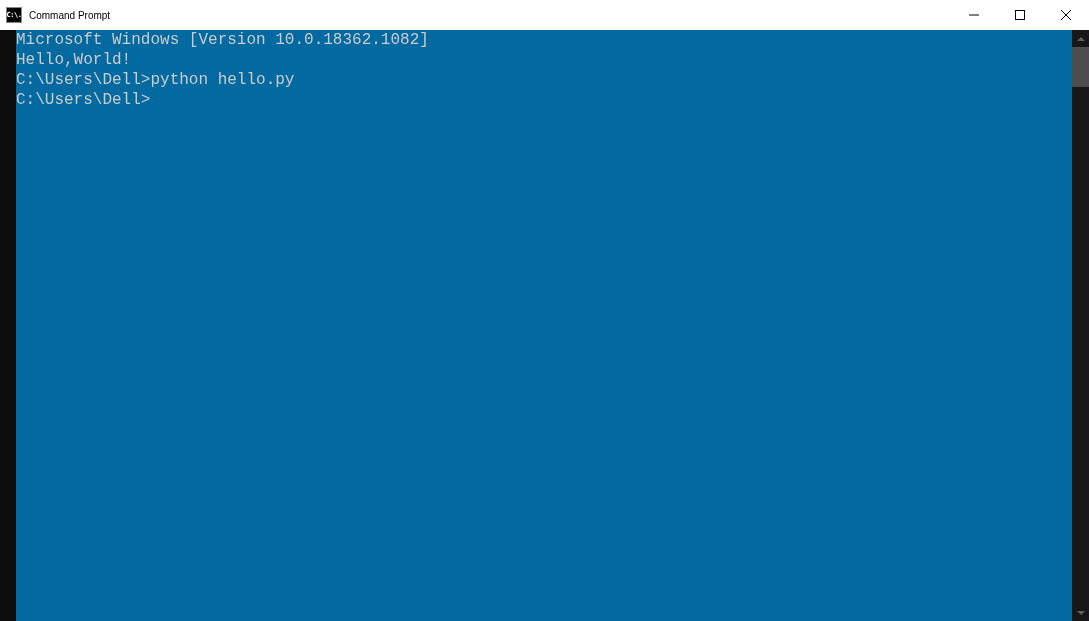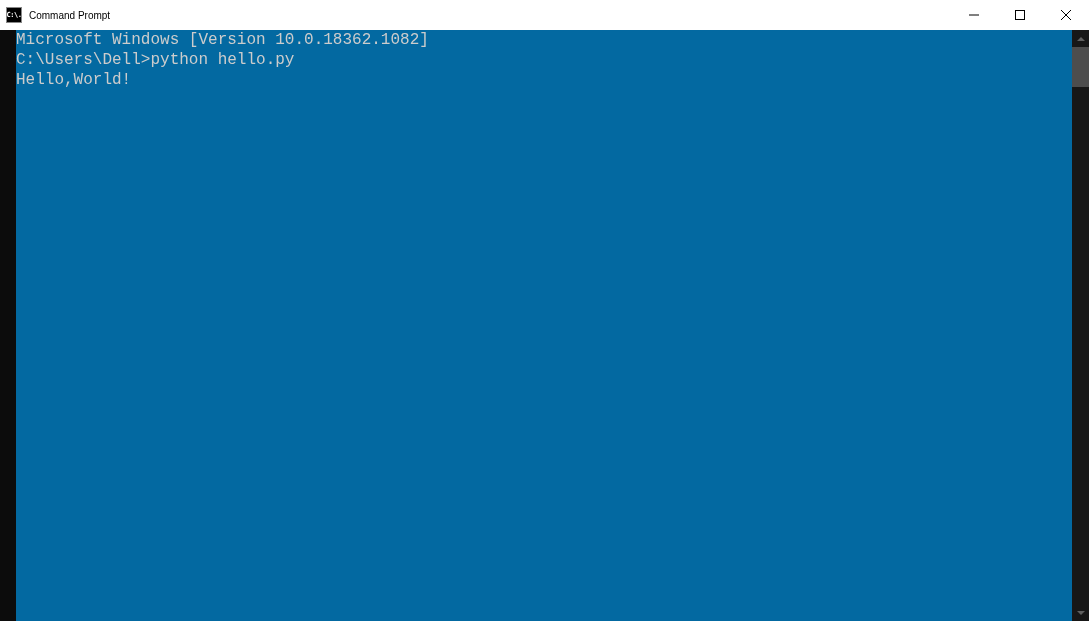--- a/index.html
+++ b/index.html
@@ -149,21 +149,21 @@
     <button class="win-btn close">
       <svg viewBox="0 0 10 10">
         <line x1="0" y1="0" x2="10" y2="10" stroke="#000" stroke-width="1"></line>
         <line x1="10" y1="0" x2="0" y2="10" stroke="#000" stroke-width="1"></line>
       </svg>
     </button>
   </div>
 </div>
 
 <div class="terminal-area">
-  <div class="terminal-content"><span class="line">Microsoft Windows [Version 10.0.18362.1082]</span><span class="line"></span><span class="line">C:\Users\Dell&gt;python hello.py</span><span class="line">Hello,World!</span><span class="line"></span></div>
+  <div class="terminal-content"><span class="line">Microsoft Windows [Version 10.0.18362.1082]</span><span class="line"></span><span class="line">Hello,World!</span><span class="line">C:\Users\Dell&gt;python hello.py</span><span class="line"></span><span class="line">C:\Users\Dell&gt;</span></div>
 
   <div class="scrollbar">
     <div class="scroll-up">
       <div class="scroll-arrow"></div>
     </div>
     <div class="scroll-thumb"></div>
     <div class="scroll-down">
       <div class="scroll-arrow"></div>
     </div>
   </div>

